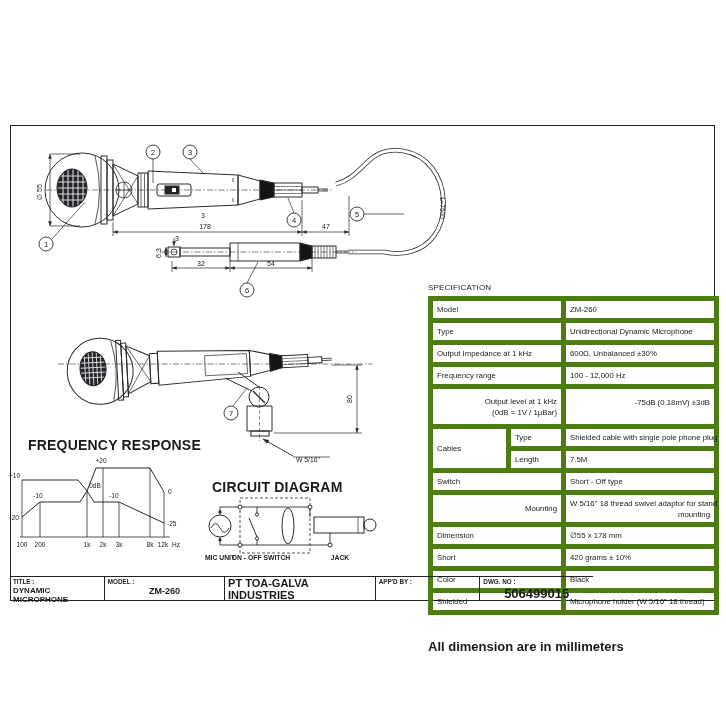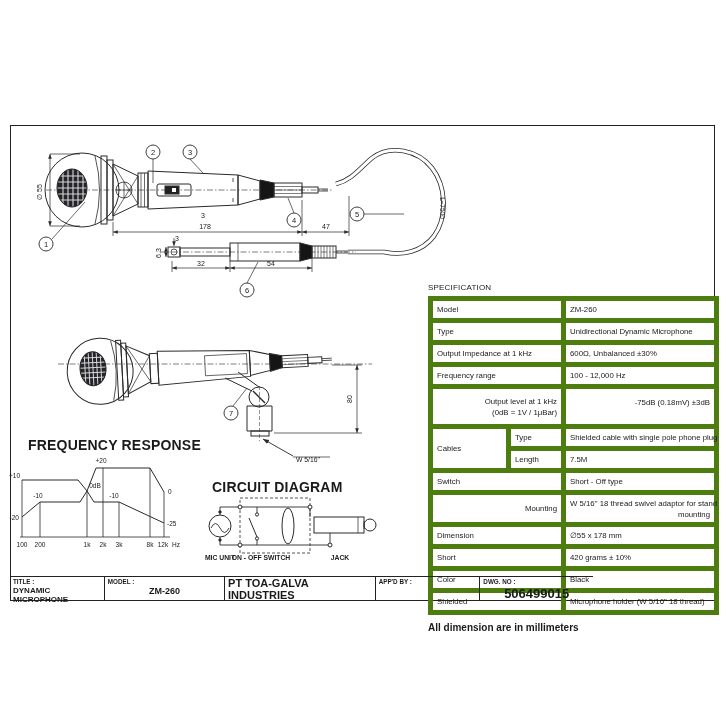--- a/index.html
+++ b/index.html
@@ -10,21 +10,21 @@
 
   .parts-list{position:absolute;left:456px;top:150px;font-size:8px;font-weight:bold;line-height:17.3px;letter-spacing:.2px;}
   .sec-title{position:absolute;font-size:14px;font-weight:bold;letter-spacing:.2px;}
   .spec{position:absolute;left:428px;top:283px;width:286px;}
   .spec-title{font-size:8px;font-weight:normal;margin-bottom:4px;letter-spacing:.2px;}
   table.spec-tbl{border-collapse:collapse;table-layout:fixed;width:286px;}
   table.spec-tbl td{border:5px solid #4d7c0f;font-size:7.8px;padding:1px 4px;vertical-align:middle;
                     white-space:nowrap;overflow:visible;height:15px;}
   table.spec-tbl tr.dbl td{height:25px;text-align:right;}
   .cell2l div{line-height:11px;}
-  .spec-note{font-size:10px;font-weight:bold;margin-top:7px;}
+  .spec-note{font-size:13px;font-weight:bold;margin-top:24px;}
 
   .title-block{position:absolute;left:10px;top:576px;width:583px;height:23px;border-top:1.5px solid #222;
                display:flex;font-size:6.5px;}
   .tb-cell{border-right:1.2px solid #222;box-sizing:border-box;padding:1px 3px;position:relative;}
   .tb-cell:last-child{border-right:none;}
   .tb-label{font-weight:bold;font-size:6.3px;}
   .tb-value{font-weight:bold;font-size:8px;margin-top:1px;}
   .tb-center{display:flex;align-items:center;justify-content:center;font-weight:bold;font-size:11px;}
   .tb-value-center{text-align:center;font-size:9px;}
 </style>

